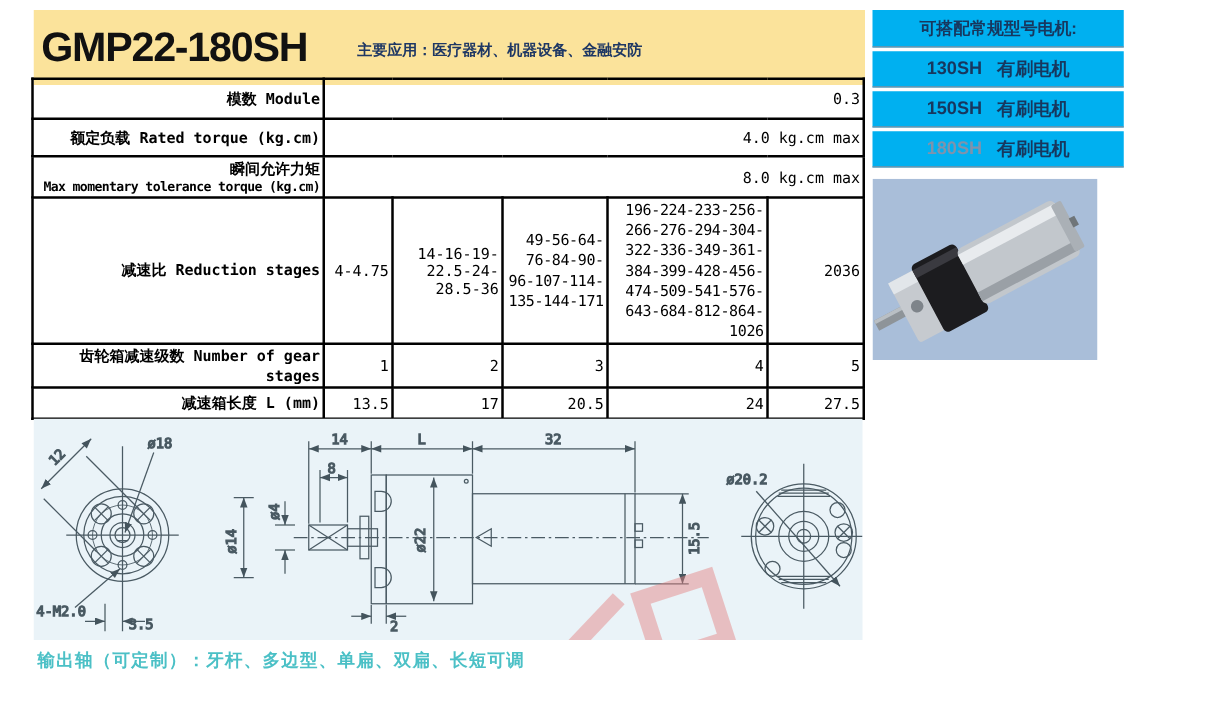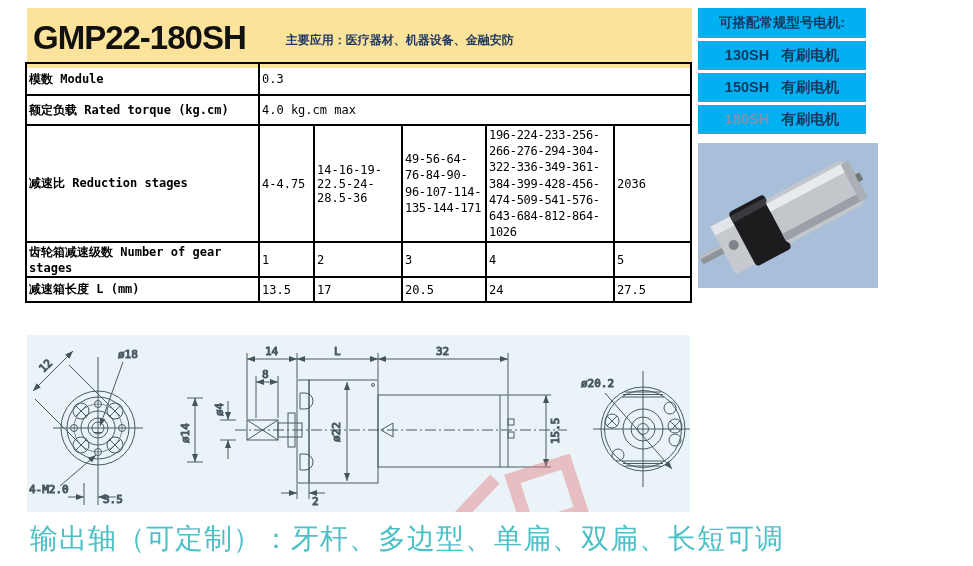--- a/index.html
+++ b/index.html
@@ -9,48 +9,48 @@
   
   .header { position:absolute; left:27px; top:8px; width:665px; height:60px;
             background:#FBE39B; display:flex; align-items:center; }
   .model  { font-size:33px; font-weight:bold; color:#111; letter-spacing:-1px; margin-left:6px; }
   .apps   { font-size:12px; font-weight:bold; color:#1F3864; margin-left:40px; margin-top:4px; }
 
   
   table.spec { position:absolute; left:25px; top:62px; width:665px;
                border-collapse:collapse; table-layout:fixed;
                font-family:"DejaVu Sans Mono", monospace; color:#000; }
-  table.spec td { border:2px solid #000; text-align:left; vertical-align:middle;
+  table.spec td { border:2px solid #000; text-align:right; vertical-align:middle;
                   font-size:12px; padding:1px 2px; }
   td.lbl { font-weight:bold; font-size:12px; }
   td.lbl .en2 { font-size:10.5px; letter-spacing:-0.5px; white-space:nowrap; display:block; }
   td.ratio3, td.ratio4 { font-size:10.8px; letter-spacing:-0.3px; line-height:1.35; }
   tr.r1 td { height:32px; } tr.r2 td { height:30px; } tr.r3 td { height:30px; }
   tr.r4 td { height:84px; } tr.r5 td { height:27px; } tr.r6 td { height:25px; }
 
   
-  .sidebar { position:absolute; left:698px; top:8px; width:168px; display:flex;
+  .sidebar { position:absolute; left:698px; top:8px; width:201px; display:flex;
              flex-direction:column; gap:3px; }
   .sb-row { background:#00B0F0; height:29px; display:flex; align-items:center;
             justify-content:center; font-weight:bold; color:#17375E;
             border-bottom:1px solid #7f8f9f; cursor:pointer; }
   .sb-title { height:30px; font-size:13.5px; }
   .sb-item  { font-size:14.5px;gap:12px; }
   .sidebar .sb-item:nth-child(4) .sb-model { color:#7E93AD; }
 
   
   .photo { position:absolute; left:698px; top:143px; width:180px; height:145px; }
 
   
   .drawing { position:absolute; left:27px; top:335px; width:663px; height:177px;
              background:#EAF3F8; }
   .drawing svg text { font-family:"DejaVu Sans Mono", monospace; fill:#36454e; }
 
   
-  .footer { position:absolute; left:30px; top:520px; font-size:28px; font-weight:normal;
+  .footer { position:absolute; left:30px; top:520px; font-size:14px; font-weight:bold;
             color:#4BC0C6; letter-spacing:1px; }
 </style>
 </head>
 <body>
 
 <div class="canvas">
 
   <div class="header">
     <span class="model">GMP22-180SH</span>
     <span class="apps">主要应用：医疗器材、机器设备、金融安防</span>
@@ -66,20 +66,27 @@
         <col style="width:77px">
     </colgroup>
     <tbody>
         <tr class="r1">
       <td class="lbl">模数 Module</td>
       <td colspan="5">0.3</td>
     </tr>
     <tr class="r2">
       <td class="lbl">额定负载 Rated torque (kg.cm)</td>
       <td colspan="5">4.0 kg.cm max</td>
+    </tr>
+    <tr class="r3">
+      <td class="lbl">
+        <span>瞬间允许力矩</span>
+        <span class="en2">Max momentary tolerance torque (kg.cm)</span>
+      </td>
+      <td colspan="5">8.0 kg.cm max</td>
     </tr>
     <tr class="r4">
       <td class="lbl">减速比 Reduction stages</td>
       <td>4-4.75</td>
       <td>14-16-19-22.5-24-28.5-36</td>
       <td class="ratio3">49-56-64-76-84-90-96-107-114-135-144-171</td>
       <td class="ratio4">196-224-233-256-266-276-294-304-322-336-349-361-384-399-428-456-474-509-541-576-643-684-812-864-1026</td>
       <td>2036</td>
     </tr>
     <tr class="r5">

